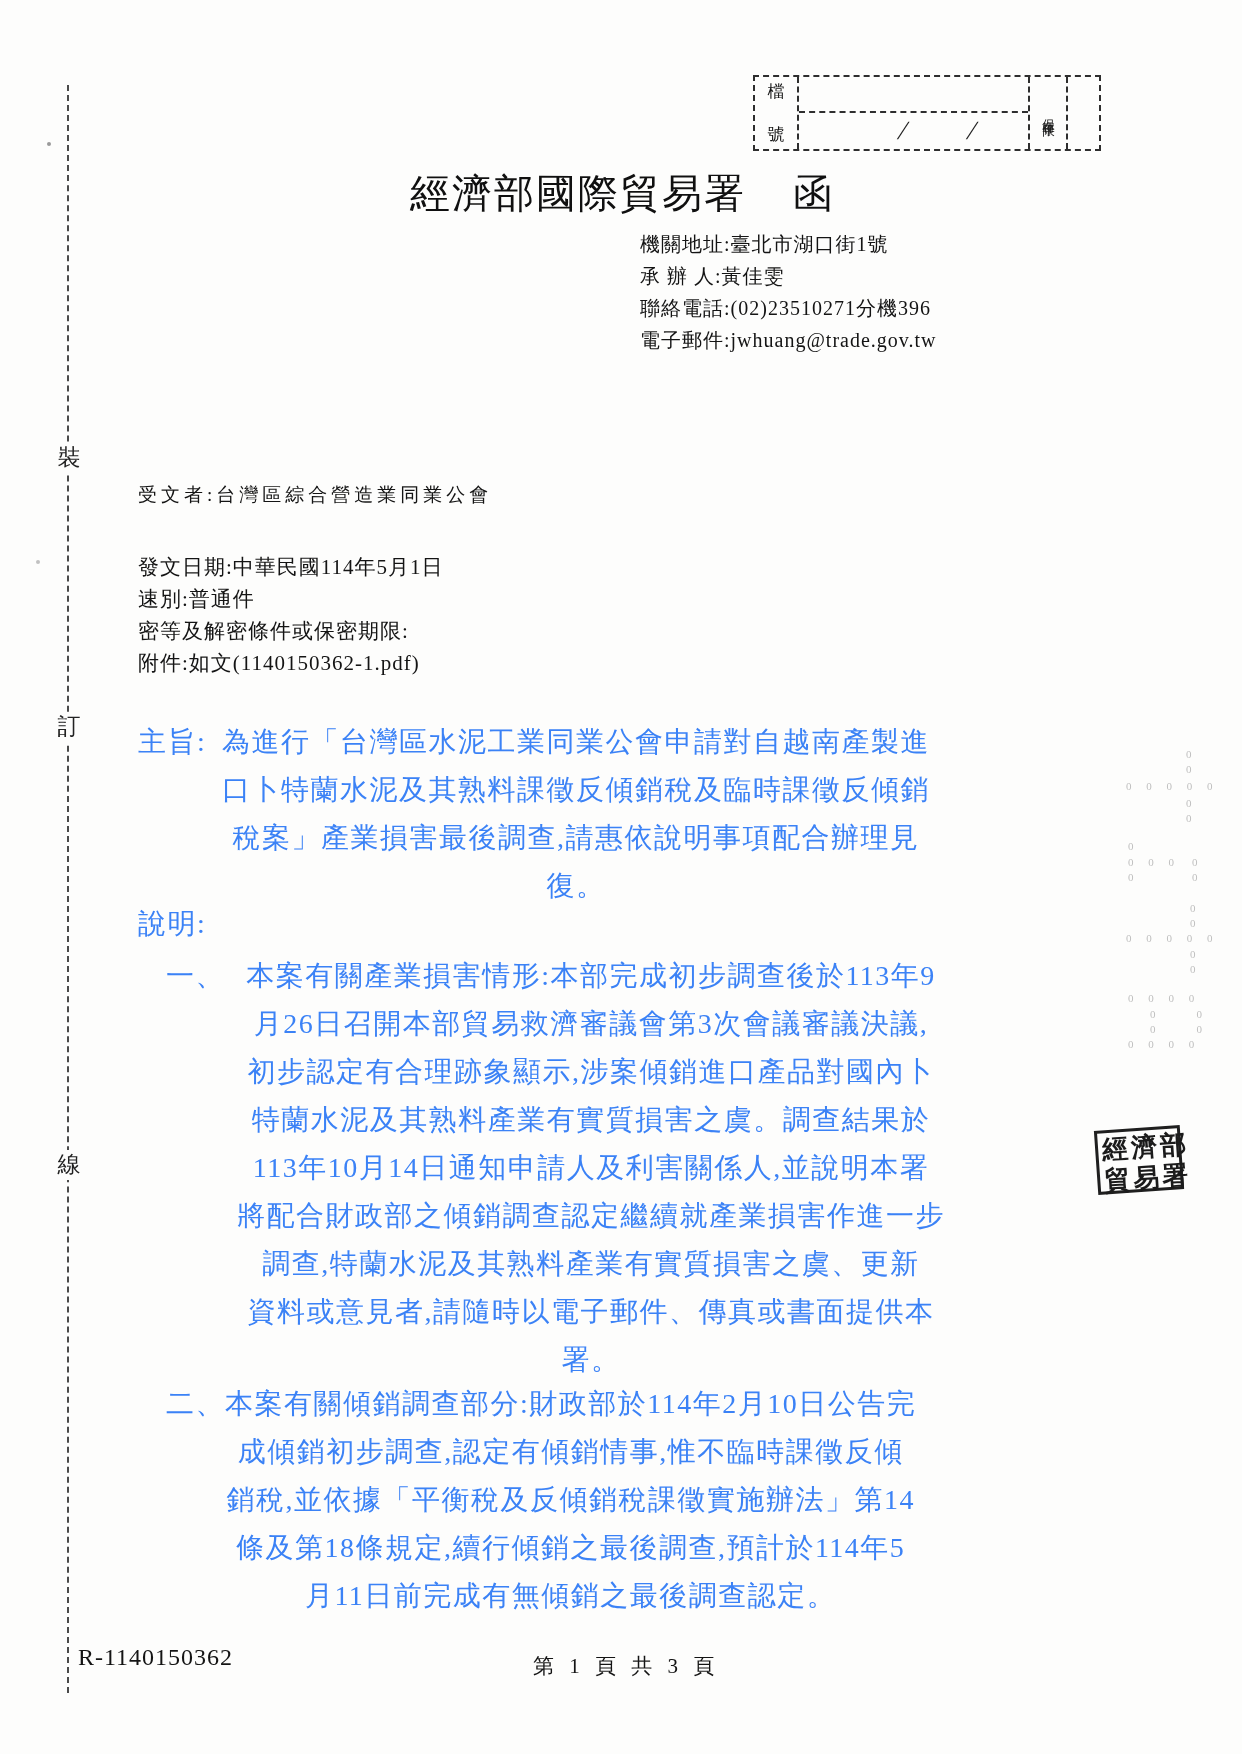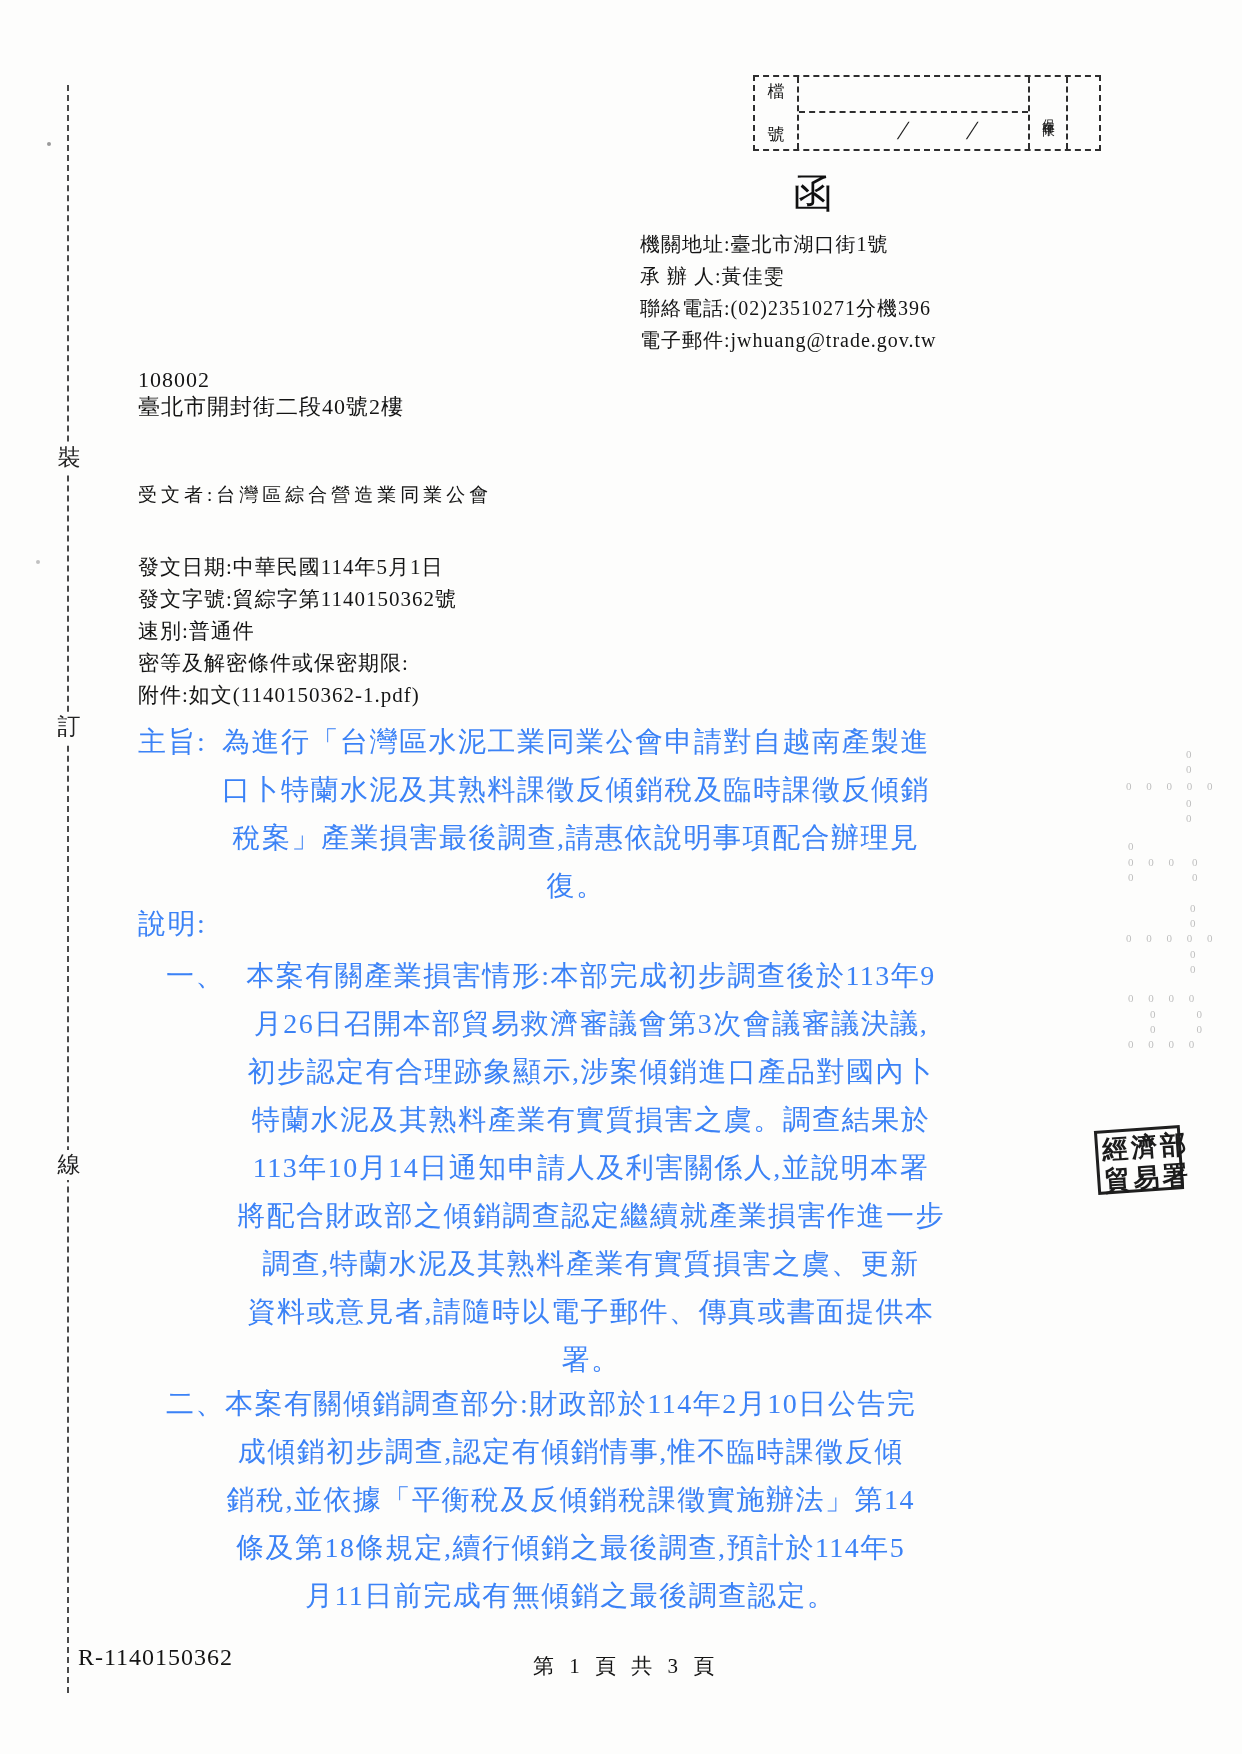--- a/index.html
+++ b/index.html
@@ -92,39 +92,35 @@
         <span class="slash slash1">/</span>
         <span class="slash slash2">/</span>
       </div>
     </div>
     <div class="filebox-cell3">
       <span class="vtext">保存年限</span>
     </div>
     <div class="filebox-cell4"></div>
   </div>
 
+  <div class="abs doc-title title-main">經濟部國際貿易署</div>
   <div class="abs doc-title title-type">函</div>
 
   <div class="abs contact">
     <div>機關地址:臺北市湖口街1號</div>
     <div>承 辦 人:黃佳雯</div>
     <div>聯絡電話:(02)23510271分機396</div>
     <div>電子郵件:jwhuang@trade.gov.tw</div>
   </div>
 
-  <div class="abs postal">
-    <div>108002</div>
-    <div>臺北市開封街二段40號2樓</div>
-  </div>
 
   <div class="abs recipient">受文者:台灣區綜合營造業同業公會</div>
 
   <div class="abs meta">
     <div>發文日期:中華民國114年5月1日</div>
-    <div>發文字號:貿綜字第1140150362號</div>
     <div>速別:普通件</div>
     <div>密等及解密條件或保密期限:</div>
     <div>附件:如文(1140150362-1.pdf)</div>
   </div>
 
   <div class="abs bodytext subject-label">主旨:</div>
   <div class="abs bodytext pre subject-body">為進行「台灣區水泥工業同業公會申請對自越南產製進
 口卜特蘭水泥及其熟料課徵反傾銷稅及臨時課徵反傾銷
 稅案」產業損害最後調查,請惠依說明事項配合辦理見
 復。</div>

